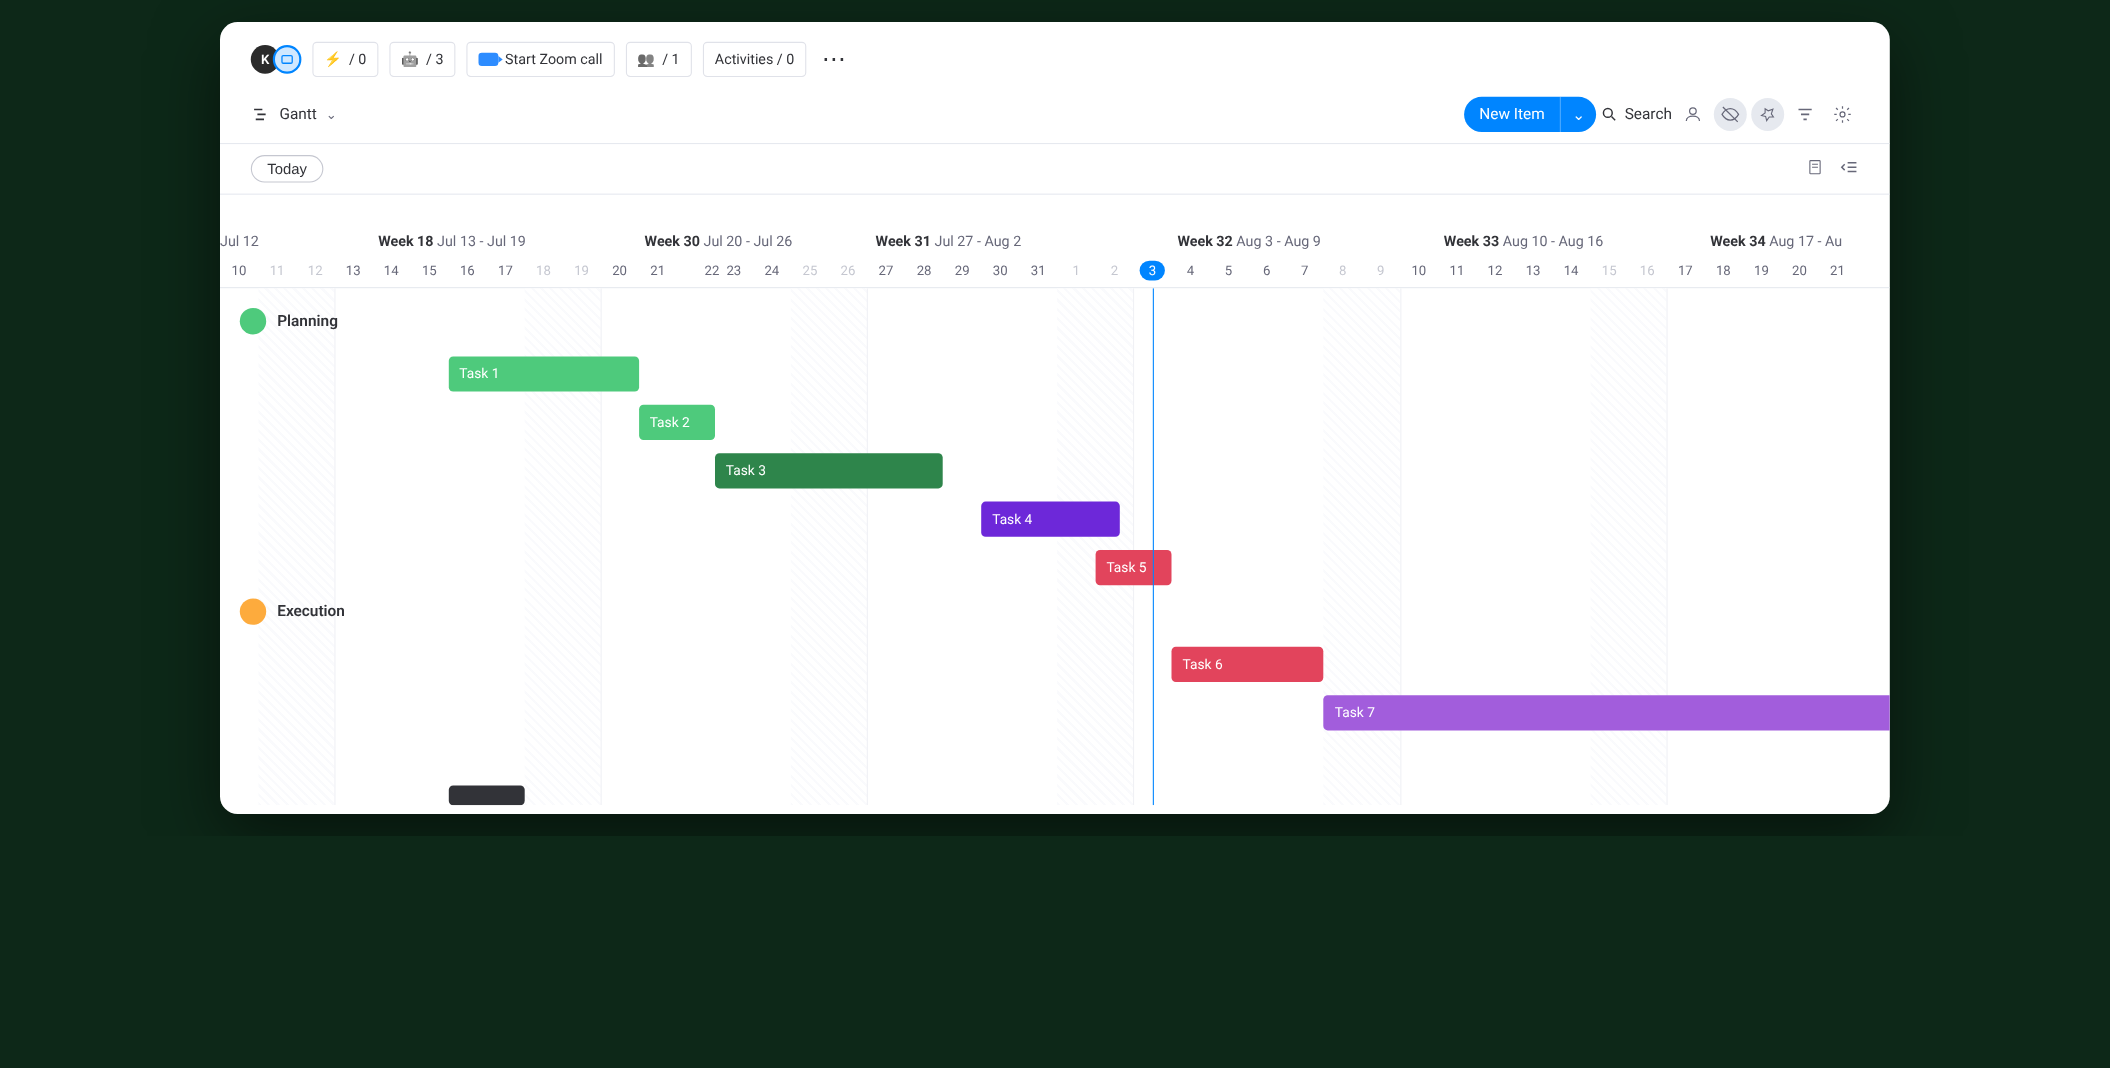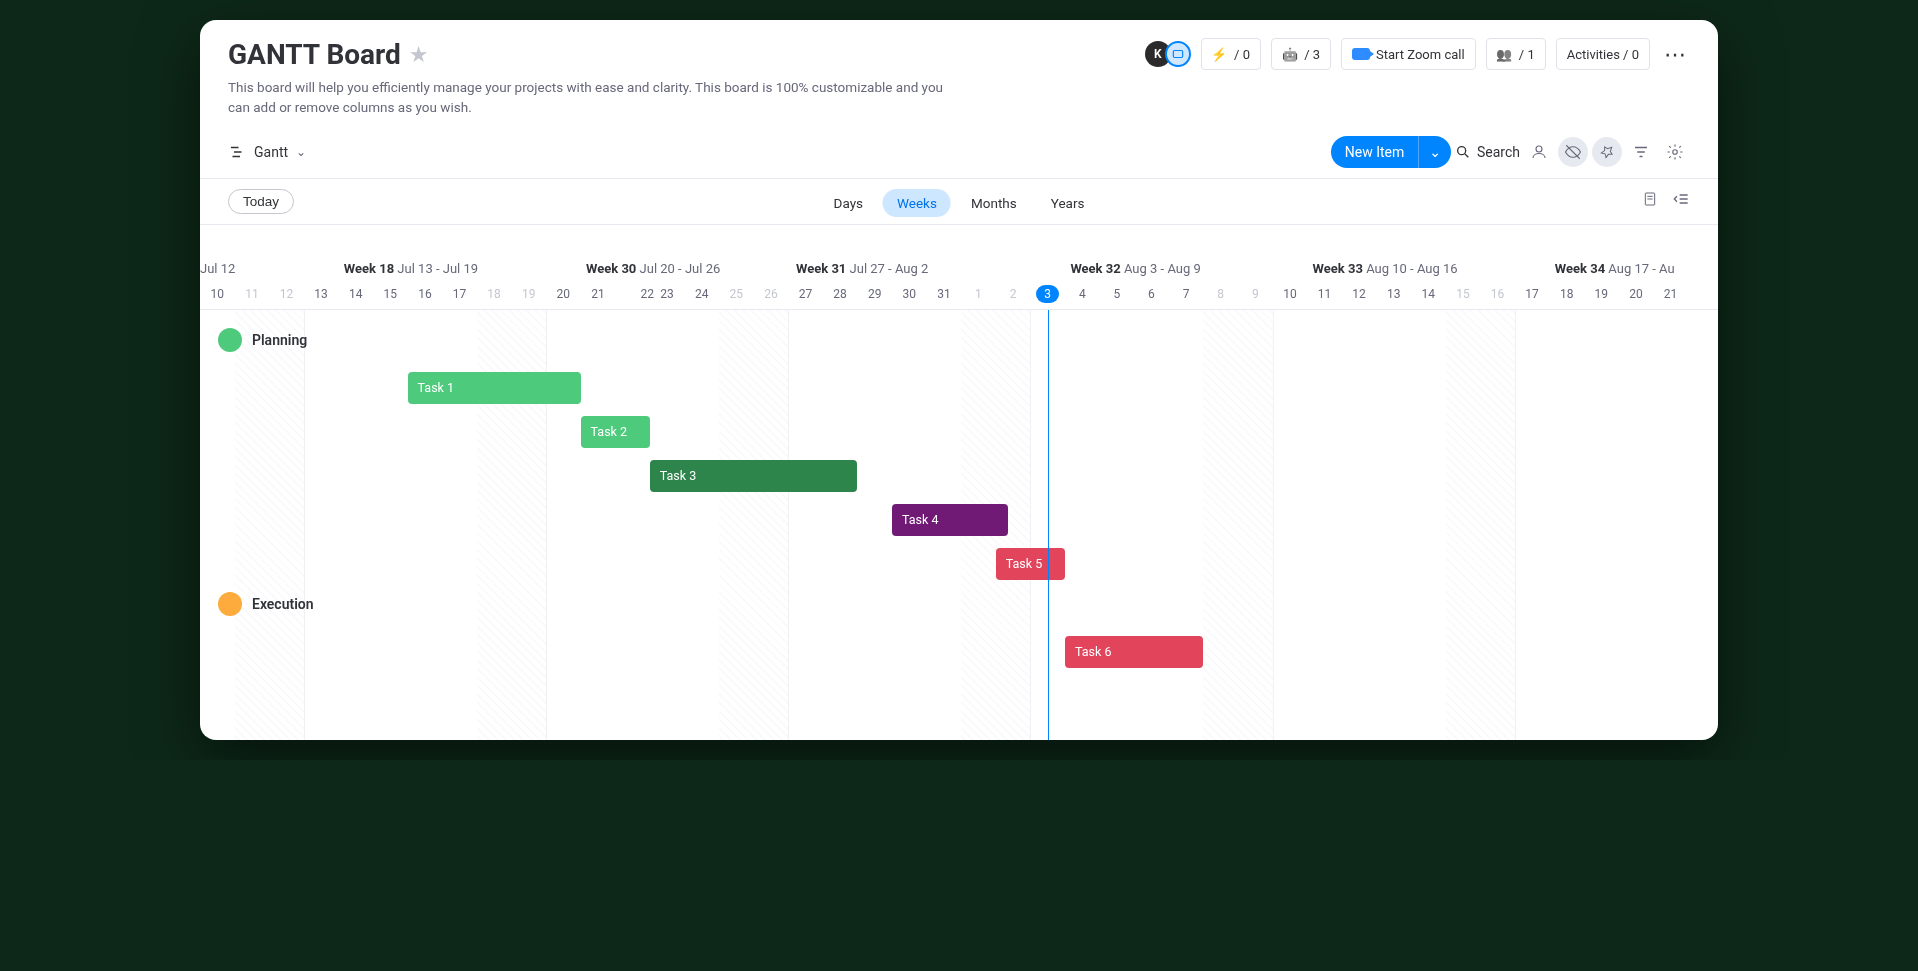--- a/index.html
+++ b/index.html
@@ -120,27 +120,20 @@
   }
   .task-dark { position:absolute; height:18px; border-radius:4px; background:#323338; bottom:0px;}
 
 </style>
 </head>
 <body>
 
 <div class="window">
 
   <div class="header">
-    <div class="title-wrap">
-      <div class="title-row">
-        <h1 class="title">GANTT Board</h1>
-        <span class="star-icon">★</span>
-      </div>
-      <p class="subtitle">This board will help you efficiently manage your projects with ease and clarity. This board is 100% customizable and you can add or remove columns as you wish.</p>
-    </div>
     <div class="header-right">
       <div class="avatars">
         <div class="avatar-k">K</div>
         <div class="avatar-ring">
           <svg width="14" height="14" viewBox="0 0 24 24" fill="none" stroke="#0085ff" stroke-width="2">
               <rect x="4" y="6" width="16" height="12" rx="2"></rect>
             </svg>
         </div>
       </div>
       <div class="pill">
@@ -216,26 +209,20 @@
         <svg width="18" height="18" viewBox="0 0 24 24" fill="none" stroke="#676879" stroke-width="1.5">
             <circle cx="12" cy="12" r="3"></circle>
             <path d="M12 2v3M12 19v3M4.2 4.2l2.1 2.1M17.7 17.7l2.1 2.1M2 12h3M19 12h3M4.2 19.8l2.1-2.1M17.7 6.3l2.1-2.1"></path>
           </svg>
       </div>
     </div>
   </div>
 
   <div class="controls-row">
     <button class="today-btn">Today</button>
-    <div class="zoom-tabs" id="zoom-tabs">
-        <div class="zoom-tab">Days</div>
-        <div class="zoom-tab active">Weeks</div>
-        <div class="zoom-tab">Months</div>
-        <div class="zoom-tab">Years</div>
-      </div>
     <div class="ctrl-right">
       <span class="ctrl-icn">
         <svg width="16" height="16" viewBox="0 0 24 24" fill="none" stroke="#676879" stroke-width="1.5">
             <rect x="5" y="3" width="14" height="18" rx="1"></rect>
             <line x1="8" y1="8" x2="16" y2="8"></line>
             <line x1="8" y1="12" x2="16" y2="12"></line>
           </svg>
       </span>
       <span class="ctrl-icn">
         <svg width="18" height="16" viewBox="0 0 24 24" fill="none" stroke="#676879" stroke-width="2">
@@ -323,19 +310,20 @@
         <div class="group-dot" style="background: rgb(78, 202, 124);"></div>
         <div class="group-label">Planning</div>
       </div>
       <div class="group-row" style="top: 282px;">
         <div class="group-dot" style="background: rgb(253, 171, 61);"></div>
         <div class="group-label">Execution</div>
       </div>
       <div class="task-bar" style="background: rgb(78, 202, 124); left: 207.6px; width: 173px; top: 62px;">Task 1</div>
       <div class="task-bar" style="background: rgb(78, 202, 124); left: 380.6px; width: 69.2px; top: 106px;">Task 2</div>
       <div class="task-bar" style="background: rgb(46, 133, 75); left: 449.8px; width: 207.6px; top: 150px;">Task 3</div>
-      <div class="task-bar" style="background: #701a75; left: 692px; width: 116px; top: 194px;">Task 4</div>
+      <div class="task-bar" style="background: #6d28d9; left: 692px; width: 126px; top: 194px;">Task 4</div>
       <div class="task-bar" style="background: rgb(226, 68, 92); left: 795.8px; width: 69.2px; top: 238px;">Task 5</div>
       <div class="task-bar" style="background: rgb(226, 68, 92); left: 865px; width: 138.4px; top: 326px;">Task 6</div>
+      <div class="task-bar" style="background: rgb(162, 93, 220); left: 1003.4px; width: 519px; top: 370px;">Task 7</div>
       <div class="task-dark" style="left: 207.6px; width: 69.2px;"></div>
     </div>
 
 </div>
 
 </body></html>

